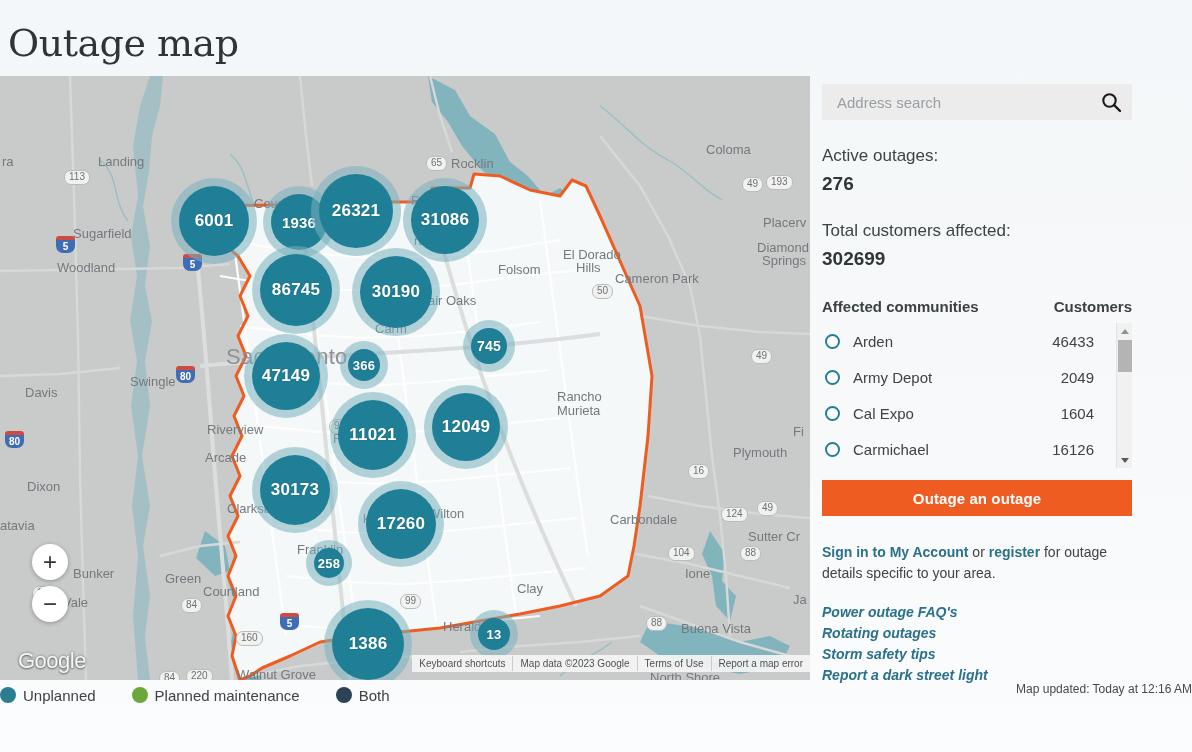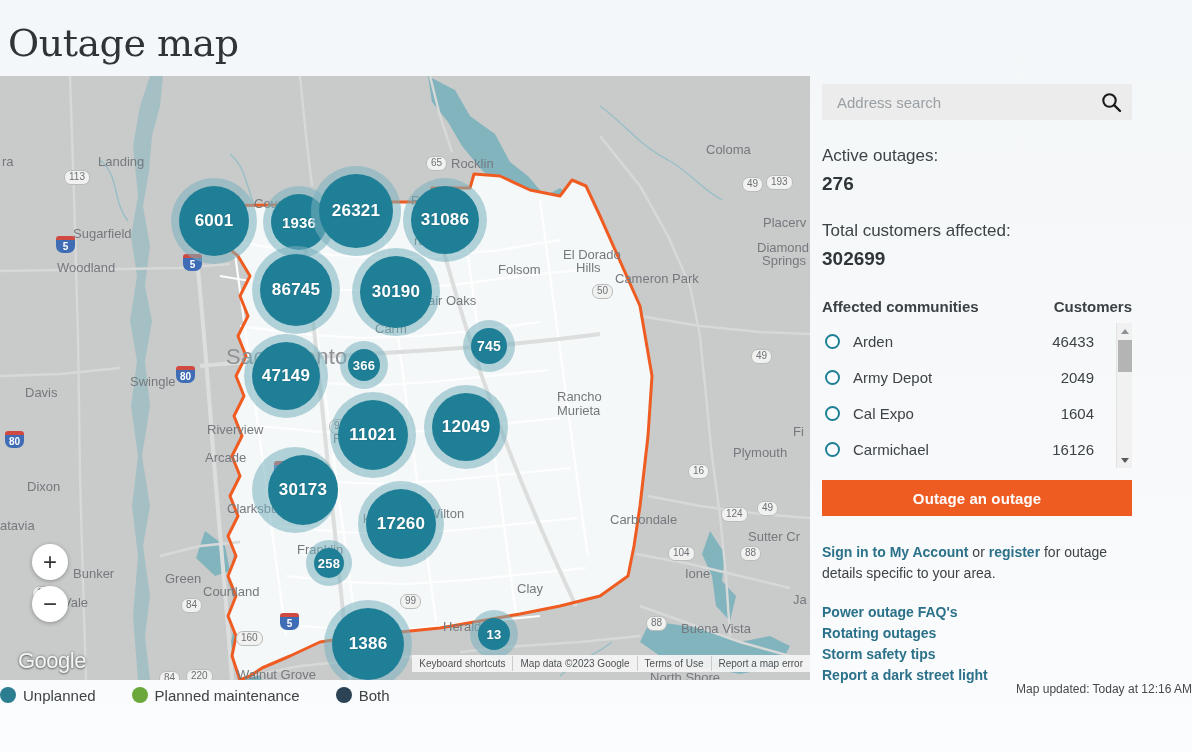--- a/index.html
+++ b/index.html
@@ -272,20 +272,21 @@
   }
   .tl { color: #2b7189; font-weight: bold; cursor: pointer; }
 
   #quick-links { margin-top: 18px; }
   .quick-link {
     display: block;
     font-size: 14px; font-weight: bold;
     color: #2b7189;
     line-height: 21px;
     cursor: pointer;
+    font-style: italic;
   }
 </style>
 </head>
 <body>
 
 <div id="page">
 
   <h1 id="page-title">Outage map</h1>
 
   <div id="map-area">
@@ -483,21 +484,21 @@
         </div>
         <div class="cluster" style="left: 244px; top: 258px; width: 84px; height: 84px;">
           <div class="core" style="width: 68px; height: 68px; font-size: 17px;">47149</div>
         </div>
         <div class="cluster" style="left: 330px; top: 316px; width: 86px; height: 86px;">
           <div class="core" style="width: 70px; height: 70px; font-size: 17px;">11021</div>
         </div>
         <div class="cluster" style="left: 424px; top: 309px; width: 84px; height: 84px;">
           <div class="core" style="width: 68px; height: 68px; font-size: 17px;">12049</div>
         </div>
-        <div class="cluster" style="left: 252px; top: 371px; width: 86px; height: 86px; justify-content: flex-end;">
+        <div class="cluster" style="left: 252px; top: 371px; width: 86px; height: 86px;">
           <div class="core" style="width: 70px; height: 70px; font-size: 17px;">30173</div>
         </div>
         <div class="cluster" style="left: 358px; top: 405px; width: 86px; height: 86px;">
           <div class="core" style="width: 70px; height: 70px; font-size: 17px;">17260</div>
         </div>
         <div class="cluster" style="left: 306px; top: 464px; width: 46px; height: 46px;">
           <div class="core" style="width: 30px; height: 30px; font-size: 13px;">258</div>
         </div>
         <div class="cluster" style="left: 324px; top: 524px; width: 88px; height: 88px;">
           <div class="core" style="width: 72px; height: 72px; font-size: 17px;">1386</div>

